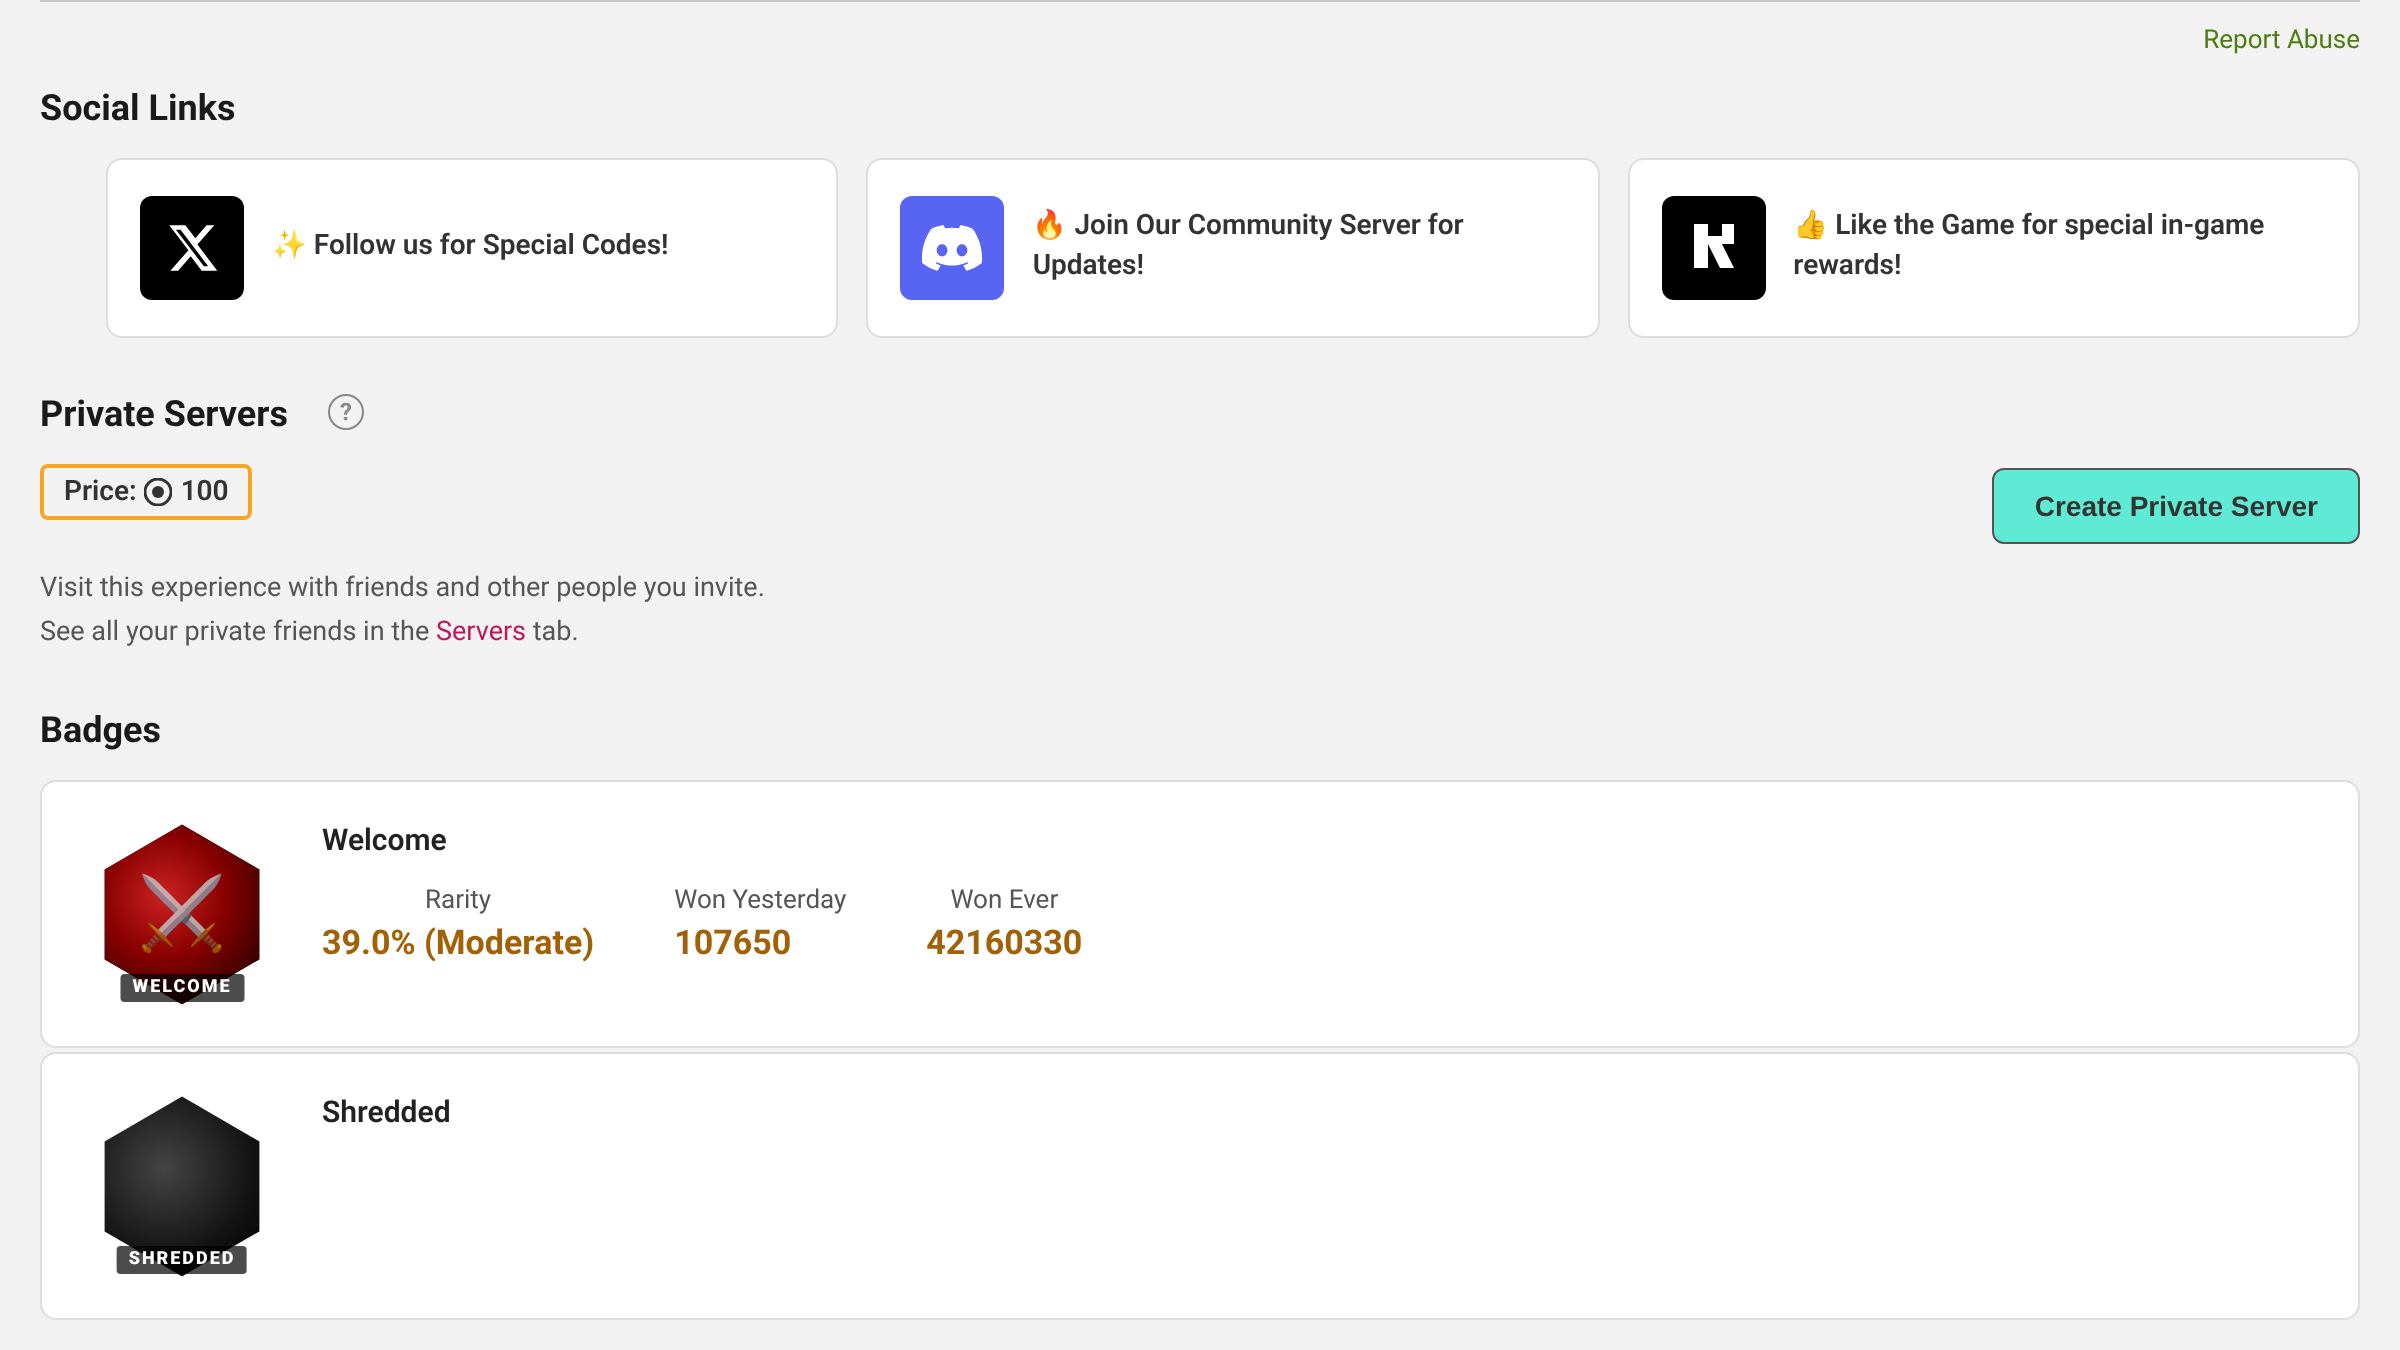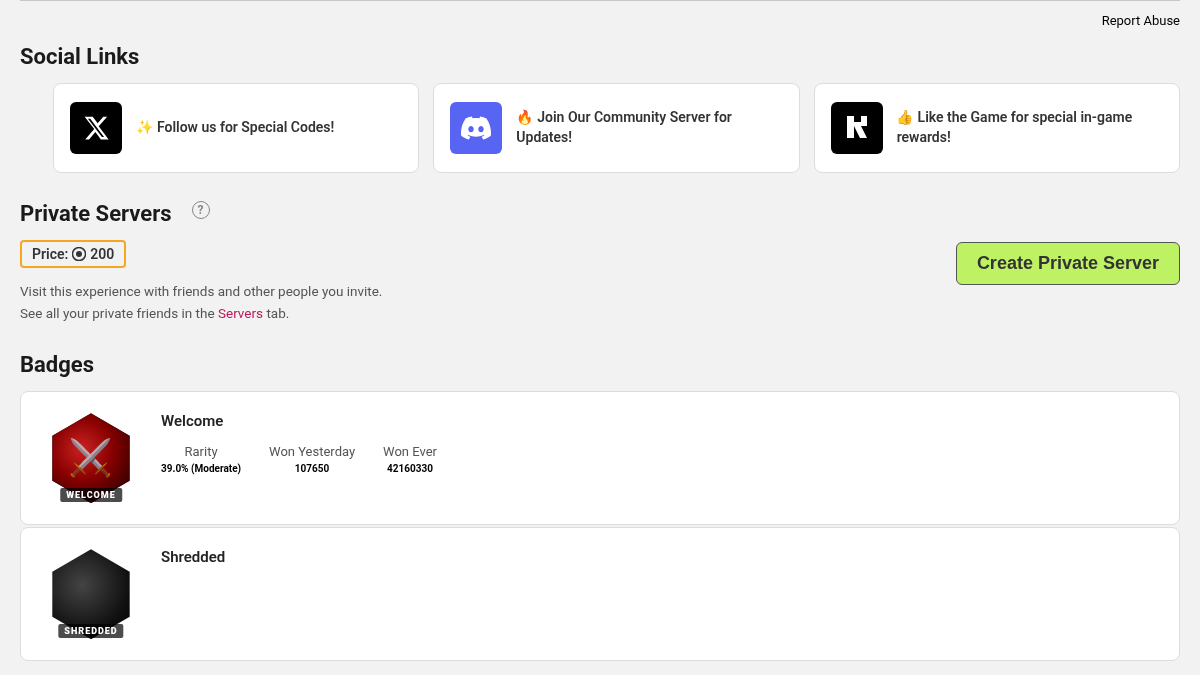--- a/index.html
+++ b/index.html
@@ -19,29 +19,29 @@
       border: none;
       border-top: 1px solid #c8c8c8;
       margin-bottom: 8px;
     }
     .report-abuse-row {
       display: flex;
       justify-content: flex-end;
       padding: 4px 0 16px;
     }
     .report-abuse-link {
-      color: #000000;
+      color: #4d7c0f;
       font-size: 13px;
       text-decoration: none;
       cursor: pointer;
     }
 
     
     .section-title {
-      font-size: 22px;
+      font-size: 18px;
       font-weight: 700;
       color: #1a1a1a;
       margin-bottom: 14px;
     }
     .social-links-section { margin-bottom: 28px; }
     .social-links-grid {
       display: grid;
       grid-template-columns: 1fr 1fr 1fr;
       gap: 14px;
       padding-left: 33px;
@@ -107,43 +107,43 @@
     .price-badge {
       display: inline-flex;
       align-items: center;
       gap: 4px;
       border: 2px solid #f5a623;
       border-radius: 4px;
       padding: 4px 10px;
       font-size: 14px;
       font-weight: 600;
       color: #333;
-      margin-bottom: 13px;
+      margin-bottom: 24px;
     }
     .robux-icon {
       display: inline-flex;
       align-items: center;
       justify-content: center;
       font-size: 13px;
     }
     .private-server-description {
       font-size: 13.5px;
       color: #555;
       line-height: 1.6;
     }
     .servers-link {
       color: #be185d;
       text-decoration: none;
     }
     .create-private-server-btn {
       border: 1.5px solid #555;
-      background: #bef264;
+      background: #5eead4;
       border-radius: 6px;
       padding: 10px 20px;
-      font-size: 18px;
+      font-size: 14px;
       font-weight: 600;
       color: #333;
       cursor: pointer;
       white-space: nowrap;
       margin-top: 2px;
     }
 
     
     .badges-section {}
     .badge-card {
@@ -221,35 +221,35 @@
       padding-top: 4px;
     }
     .badge-name {
       font-size: 15px;
       font-weight: 600;
       color: #222;
       margin-bottom: 14px;
     }
     .badge-stats {
       display: flex;
-      gap: 28px;
+      gap: 40px;
       margin-top: 10px;
     }
     .badge-stat {}
     .badge-stat-label {
       font-size: 13px;
       color: #555;
       text-align: center;
       margin-bottom: 4px;
     }
     .badge-stat-value {
-      font-size: 10px;
+      font-size: 17px;
       font-weight: 700;
-      color: #000000;
-      text-align: center;
+      color: #a16207;
+      text-align: left;
     }
   </style>
 </head>
 <body>
 
 <div class="page-container">
   <hr class="top-divider">
 
   <div class="report-abuse-row">
     <a class="report-abuse-link">Report Abuse</a>
@@ -309,21 +309,21 @@
       <div class="private-server-left">
         <div class="price-badge">
           <span>Price:</span>
 
           <span class="robux-icon">
             <svg width="14" height="14" viewBox="0 0 14 14" fill="none">
               <circle cx="7" cy="7" r="6.5" stroke="#333" stroke-width="1.5"></circle>
               <circle cx="7" cy="7" r="3" fill="#333"></circle>
             </svg>
           </span>
-          <span>200</span>
+          <span>100</span>
         </div>
         <div class="private-server-description">
           <div>Visit this experience with friends and other people you invite.</div>
           <div>
             <span>See all your private friends in the</span>
             <a class="servers-link">Servers</a>
             <span>tab.</span>
           </div>
         </div>
       </div>

